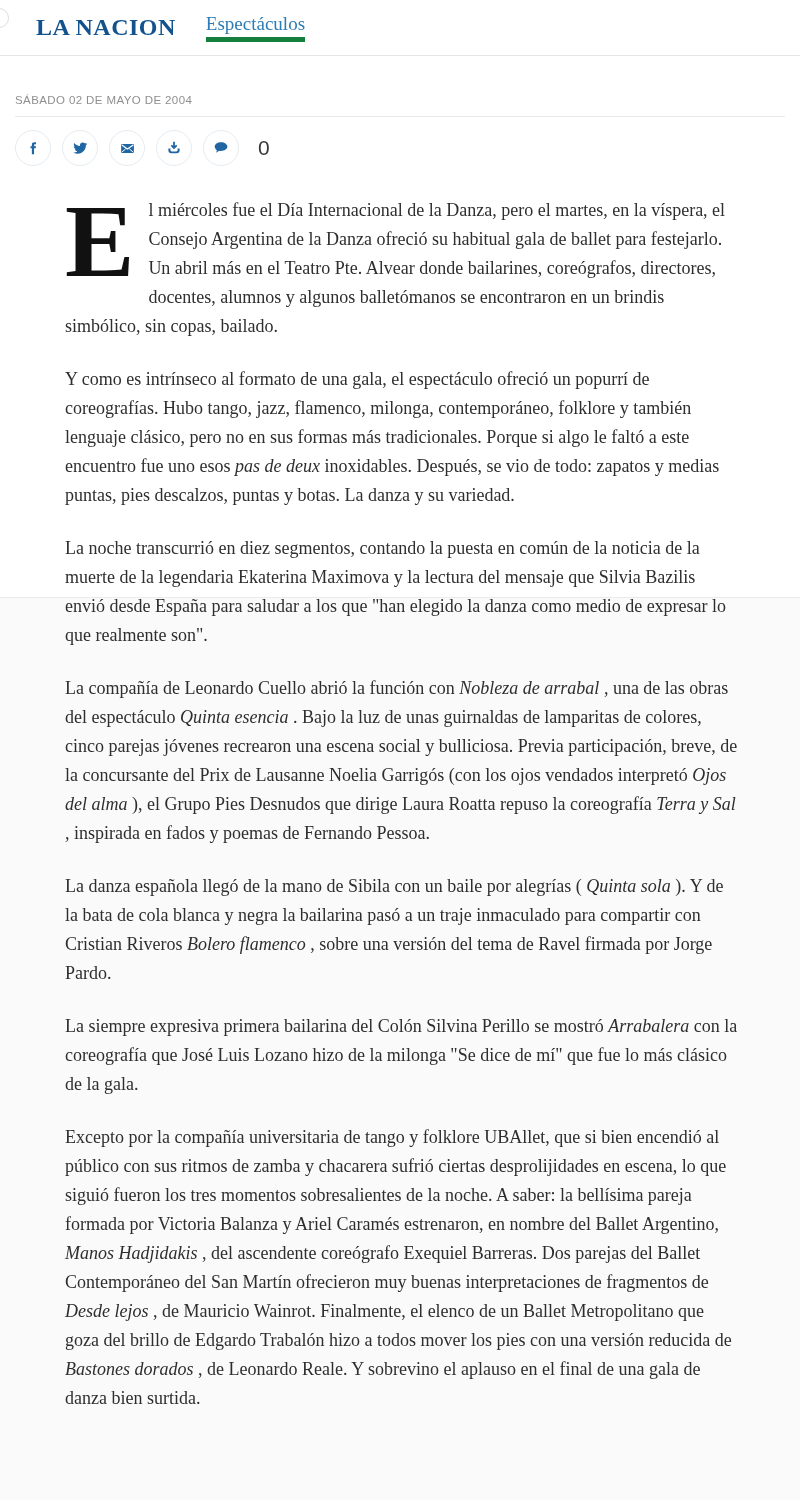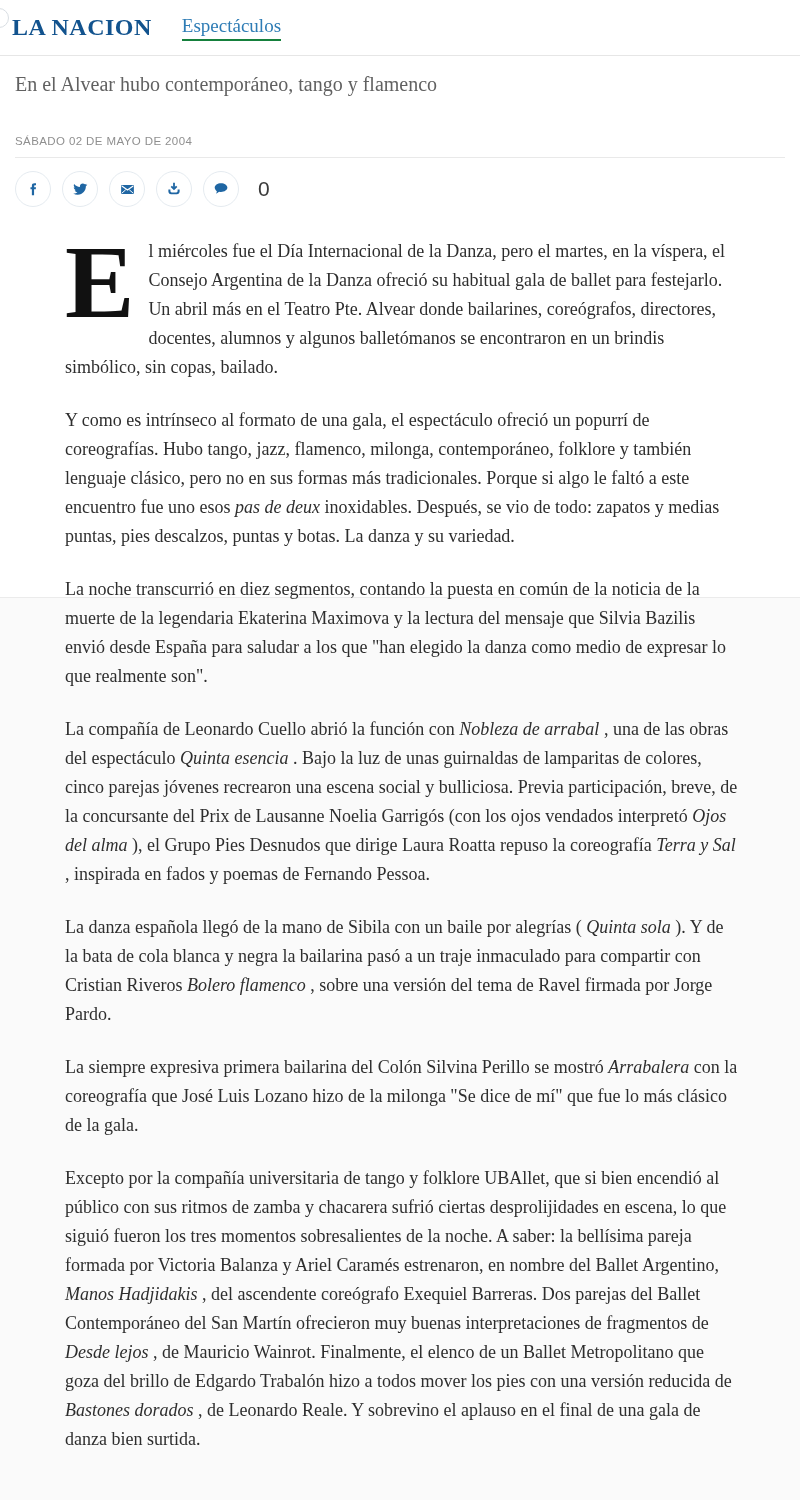--- a/index.html
+++ b/index.html
@@ -14,35 +14,35 @@
     position:absolute; left:0; top:597px; width:800px; height:903px;
     background:rgba(0,0,0,0.018); border-top:1px solid rgba(0,0,0,0.06);
     z-index:0; pointer-events:none;
   }
   .page { position:relative; z-index:1; }
 
   
   .site-header {
     height:56px; border-bottom:1px solid #e6e6e6;
     display:flex; align-items:center; position:relative;
-    background:transparent; padding-left:12px;
+    background:transparent; padding-left:36px;
   }
   .edge-circle {
     position:absolute; left:-11px; top:8px; width:20px; height:20px;
     border-radius:50%; background:#fff; border:1px solid #d9dee3;
   }
   .brand {
     font-family:"Liberation Serif","DejaVu Serif",serif;
     font-weight:700; font-size:24px; letter-spacing:0.5px;
     color:#12538e; text-decoration:none; cursor:pointer;
   }
   .section-link {
     font-family:"Liberation Serif","DejaVu Serif",serif;
     font-size:19px; color:#2e7cb5; margin-left:30px; cursor:pointer;
-    text-decoration:none; border-bottom:2px solid #15803d; padding-bottom:2px;
+    text-decoration:none; border-bottom:5px solid #15803d; padding-bottom:2px;
   }
 
   
   .article-head { padding:0 15px; }
   .headline {
     margin-top:42px; font-size:40px; line-height:46px; font-weight:600;
     color:#1d1d1d; letter-spacing:-0.2px;
   }
   .subhead {
     margin-top:15px; font-size:20px; line-height:26px; font-weight:400;
@@ -87,21 +87,20 @@
 
 <div class="page">
 
   <div class="site-header">
     <div class="edge-circle"></div>
     <a class="brand">LA NACION</a>
     <a class="section-link">Espectáculos</a>
   </div>
 
   <div class="article-head">
-    <h2 class="subhead">En el Alvear hubo contemporáneo, tango y flamenco</h2>
     <div class="date-line">SÁBADO 02 DE MAYO DE 2004</div>
     <hr class="head-divider">
     <div class="share-bar">
 
       <span id="share-buttons" style="display:flex;align-items:center;">
           <button class="share-btn" title="Compartir en Facebook">
             <span>
               <svg width="16" height="16" viewBox="0 0 24 24">
                 <path fill="#1f66a3" d="M13.6 9.2h2.9l-.4 3.1h-2.5v9.2h-3.3v-9.2H8.2V9.2h2.1V7.4c0-1.4.3-2.4 1-3.1.6-.7 1.7-1 3-1h2.2v3.1h-1.4c-.5 0-.9.1-1 .3-.2.2-.3.5-.3 1v1.5z"></path>
               </svg>

